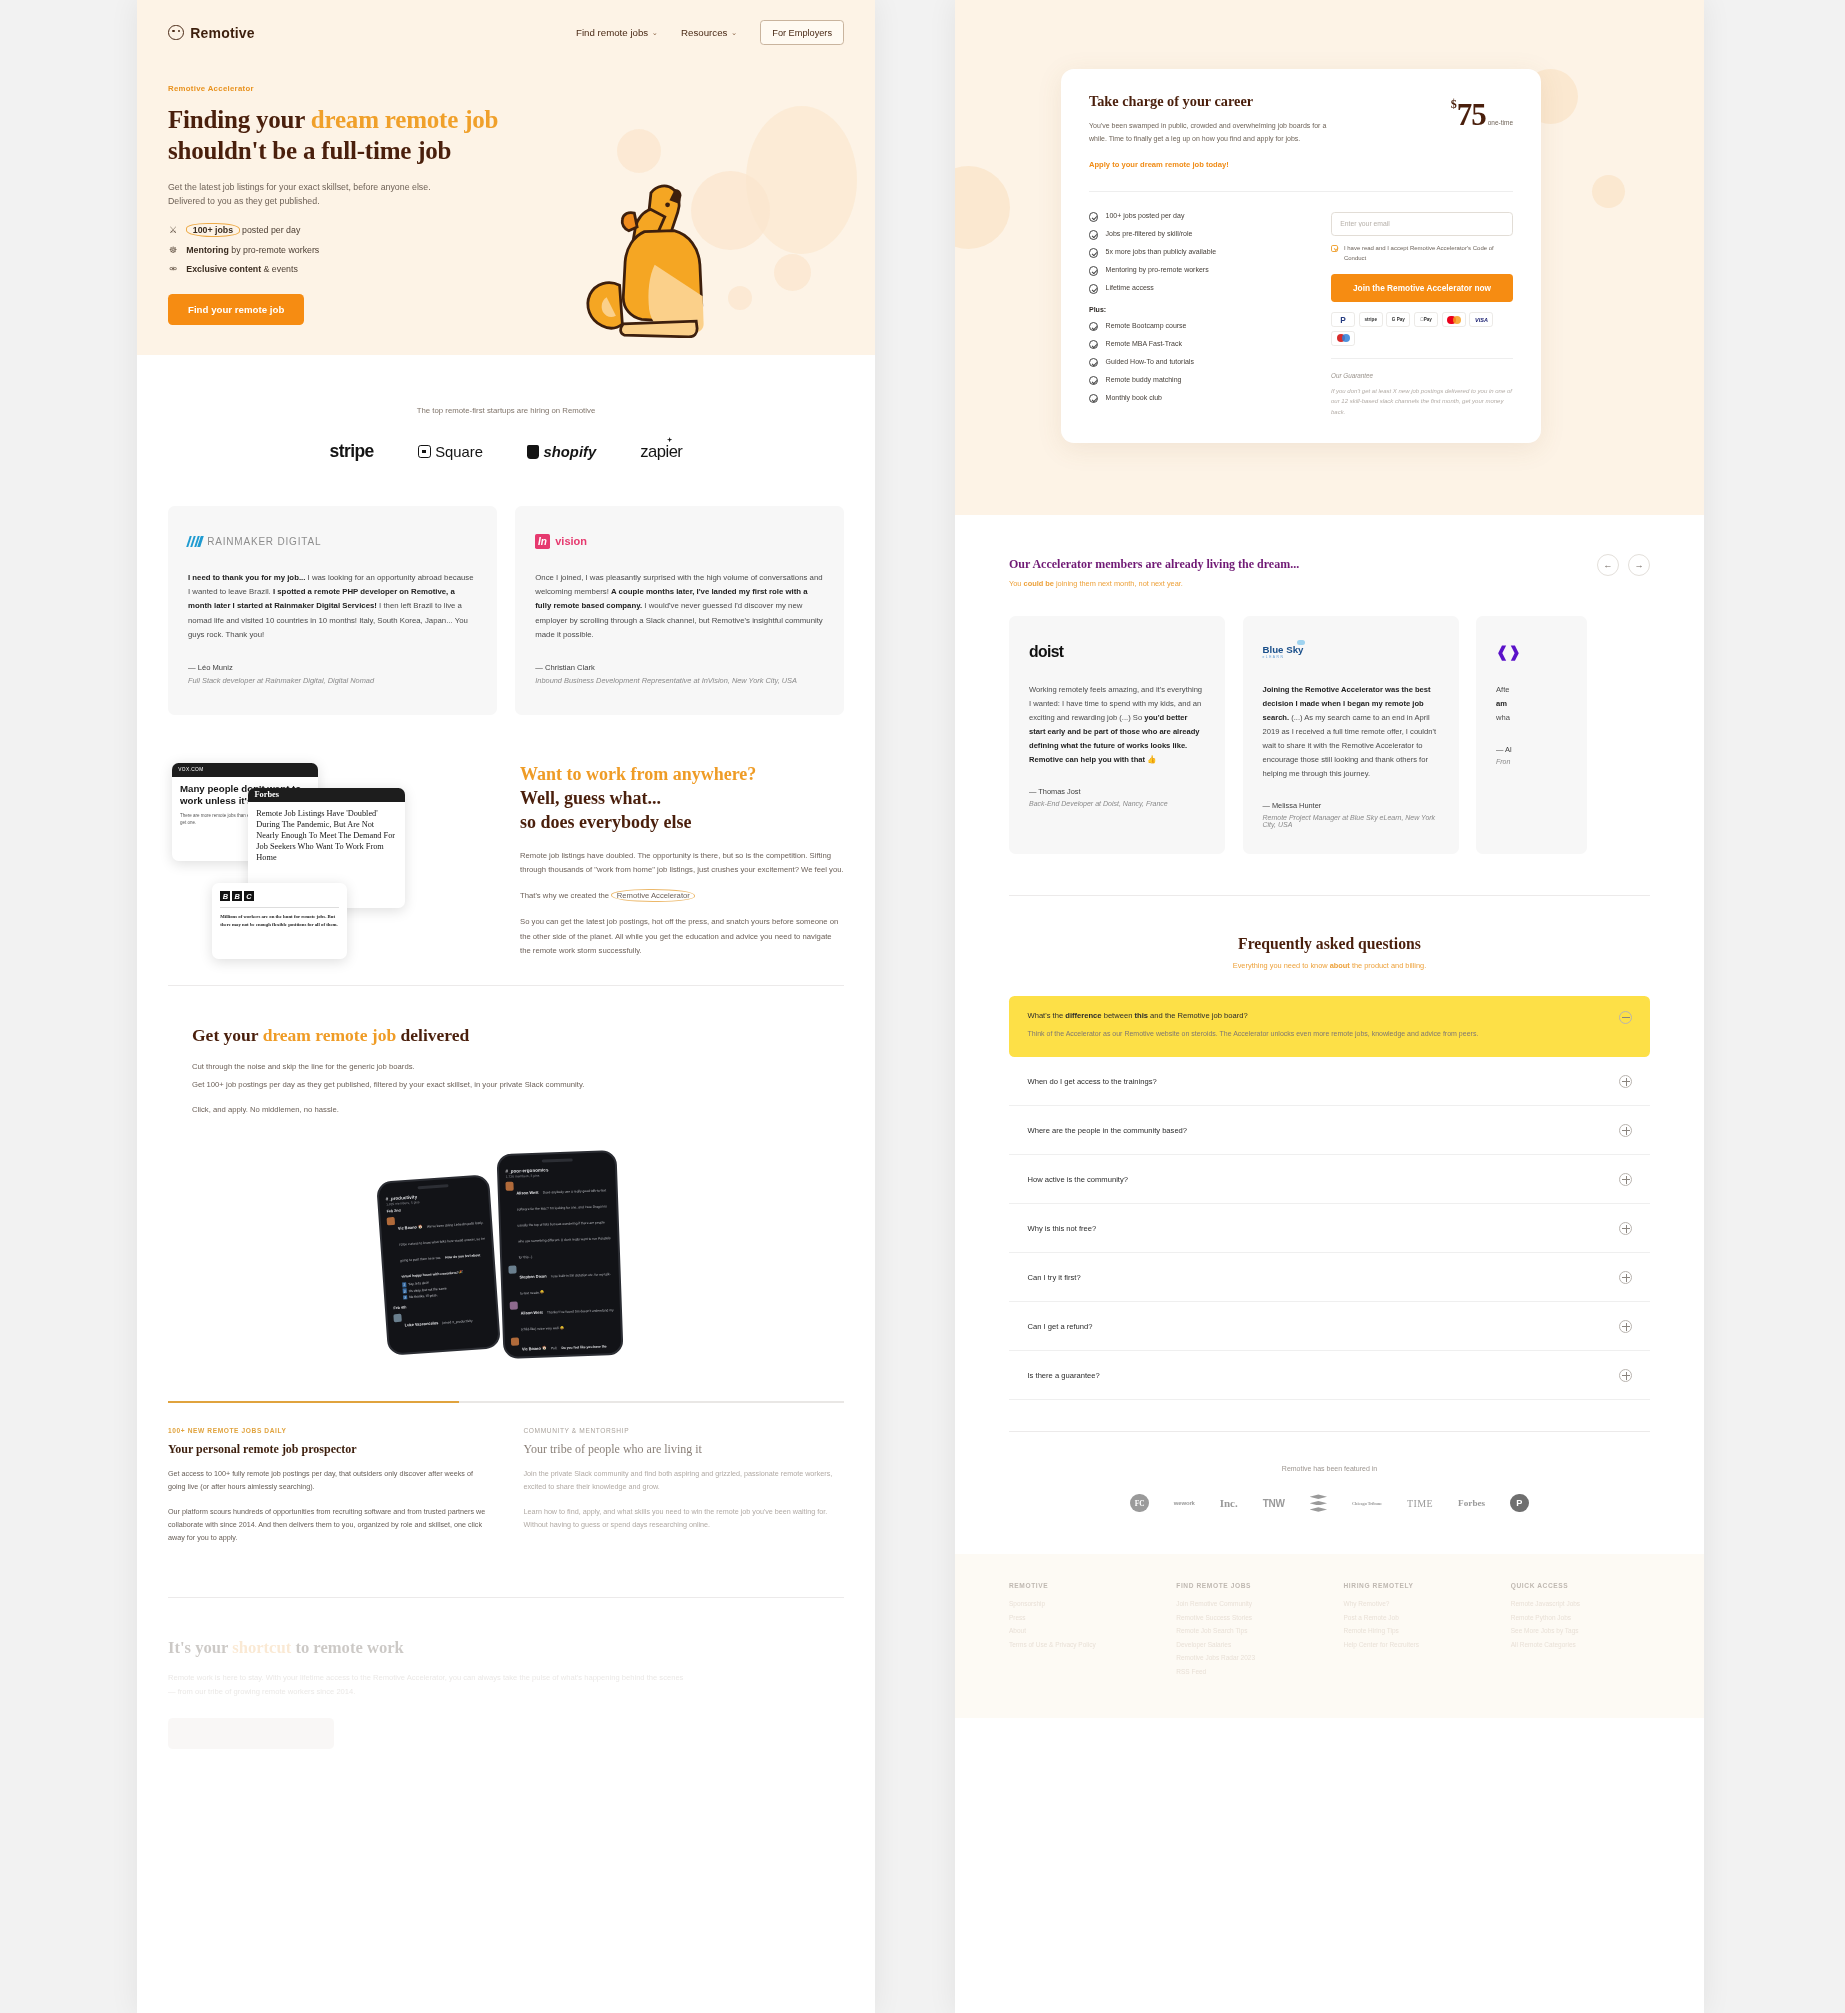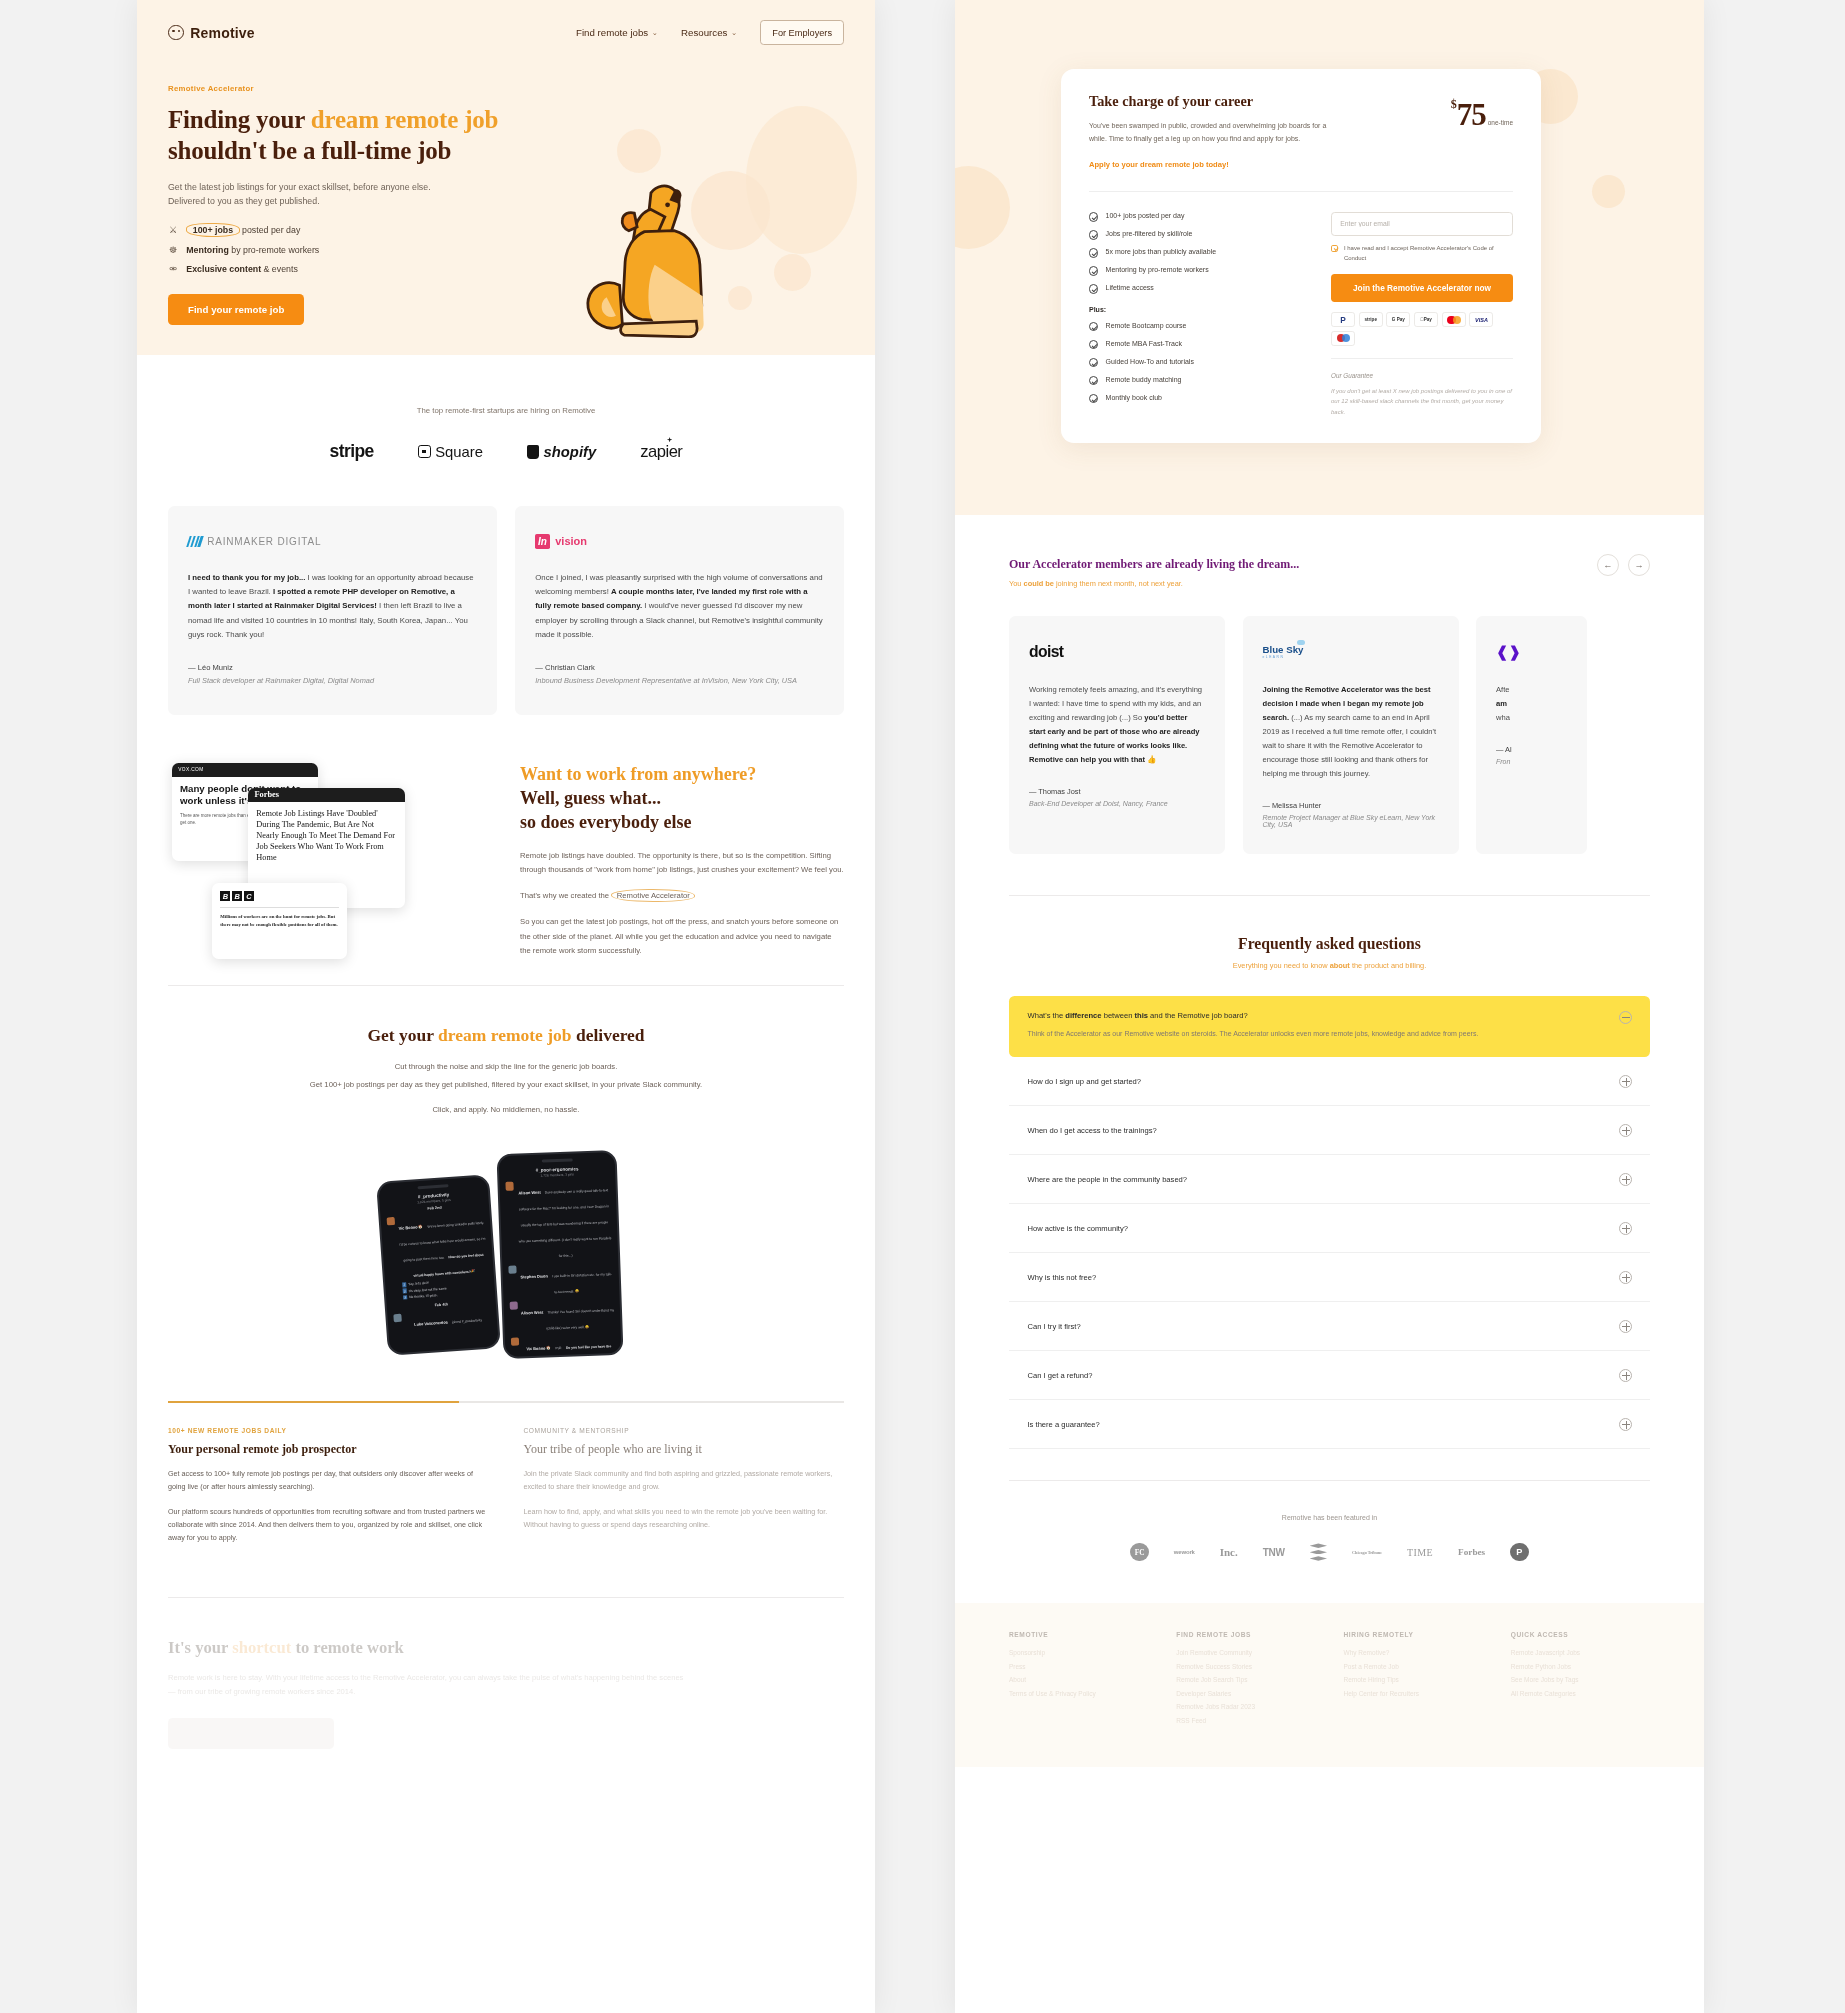--- a/index.html
+++ b/index.html
@@ -133,21 +133,21 @@
   .press-right { flex:1; padding-left: 11px; }
   .pr-h { font-family:"Liberation Serif",serif; font-size:18px; line-height:1.33; color:#4a1f0c; font-weight:700;}
   .pr-h .accent { color:#ef9c26; }
   .pr-p { margin-top: 14px; font-size:7.7px; line-height:1.85; color:#6d6159;}
   .pr-p + .pr-p { margin-top: 12px; }
   .hi-circle { border:1.1px solid #ecb86a; border-radius:45% 50% 44% 50%; padding: 0.9px 4.6px;}
 
   .divider { margin: 37px 31px 0; height:0.9px; background:#eceaea;}
 
   
-  .deliv { margin-top: 39px; text-align:center; padding: 0 55px;}
+  .deliv { margin-top: 39px; padding: 0 55px;}
   .deliv-h { font-family:"Liberation Serif",serif; font-size:17.5px; font-weight:700; color:#4a1f0c;}
   .deliv-h .accent { color:#ef9c26; }
   .deliv-p { margin-top:14.8px; font-size:7.7px; line-height:1.8; color:#6d6159;}
   .deliv-p2 { margin-top:13px; font-size:7.7px; color:#6d6159;}
   .phones { margin: 31px auto 0; width: 249px; height: 212px; position:relative;}
   .phone { position:absolute; background:#121317; border-radius:14.8px; border:2.3px solid #2b2d33; overflow:hidden;}
   .ph-a { left: 0; top: 33px; width: 113px; height: 174px; transform: rotate(-4deg);}
   .ph-b { left: 118px; top: 7.4px; width: 120px; height: 205px; transform: rotate(-2deg);}
   .notch { width: 31px; height: 3.7px; background:#2c2e34; border-radius:2.8px; margin: 4.6px auto 0;}
   .chan { font-size:4.6px; color:#dcdde0; font-weight:700; padding: 4.6px 6.5px 0;}
@@ -731,24 +731,20 @@
           <div class="faq-open-main">
             <div class="faq-q">
               <span>What's the </span><b>difference</b><span> between </span><b>this</b><span> and the Remotive job board?</span>
             </div>
             <div class="faq-a">Think of the Accelerator as our Remotive website on steroids. The Accelerator unlocks even more remote jobs, knowledge and advice from peers.</div>
           </div>
           <span class="togg"></span>
         </div>
 
         <div class="faq-item">
-            <span class="faq-q">How do I sign up and get started?</span>
-            <span class="togg plus"></span>
-          </div>
-        <div class="faq-item">
             <span class="faq-q">When do I get access to the trainings?</span>
             <span class="togg plus"></span>
           </div>
         <div class="faq-item">
             <span class="faq-q">Where are the people in the community based?</span>
             <span class="togg plus"></span>
           </div>
         <div class="faq-item">
             <span class="faq-q">How active is the community?</span>
             <span class="togg plus"></span>

